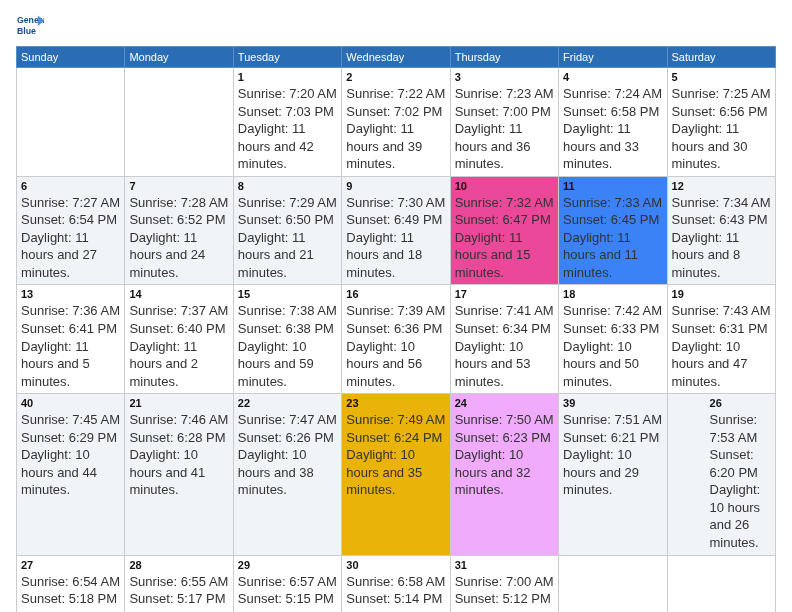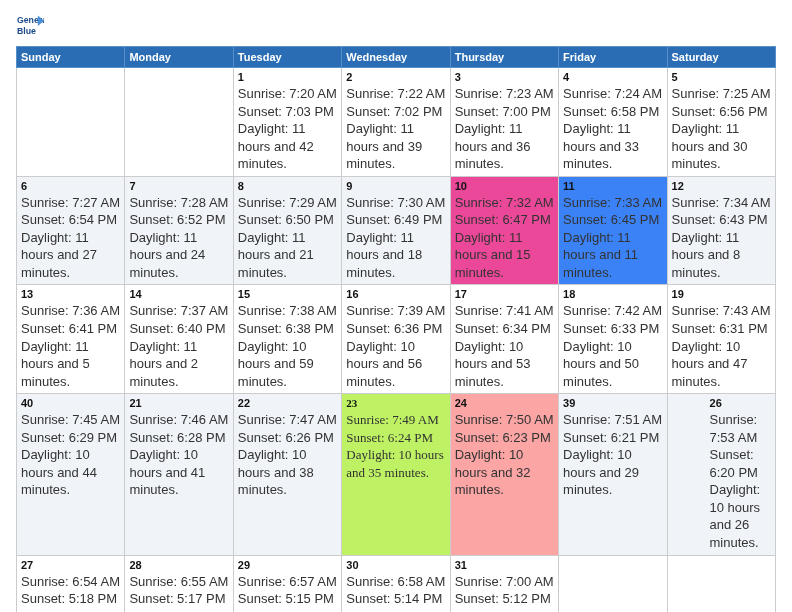--- a/index.html
+++ b/index.html
@@ -49,21 +49,21 @@
       flex: 1;
       border: 1px solid #ccc;
       border-collapse: collapse;
       width: 100%;
       table-layout: fixed;
     }
     .calendar th {
       background: #2a6db5;
       color: #fff;
       font-size: 11px;
-      font-weight: bold;
+      font-weight: normal;
       padding: 4px 4px;
       text-align: left;
       border: 1px solid #5590c8;
     }
     .calendar td {
       border: 1px solid #ccc;
       vertical-align: top;
       padding: 3px 4px;
       font-size: 9.5px;
       color: #333;
@@ -213,25 +213,25 @@
             <div class="day-info">Sunrise: 7:45 AM<br>Sunset: 6:29 PM<br>Daylight: 10 hours and 44 minutes.</div>
           </td>
           <td style="background: rgb(240, 244, 248);">
             <span class="day-num">21</span>
             <div class="day-info">Sunrise: 7:46 AM<br>Sunset: 6:28 PM<br>Daylight: 10 hours and 41 minutes.</div>
           </td>
           <td style="background: rgb(240, 244, 248);">
             <span class="day-num">22</span>
             <div class="day-info">Sunrise: 7:47 AM<br>Sunset: 6:26 PM<br>Daylight: 10 hours and 38 minutes.</div>
           </td>
-          <td style="background: #bef264; font-family: Liberation Serif, serif;">
+          <td style="background: #eab308;">
             <span class="day-num">23</span>
             <div class="day-info">Sunrise: 7:49 AM<br>Sunset: 6:24 PM<br>Daylight: 10 hours and 35 minutes.</div>
           </td>
-          <td style="background: #fca5a5;">
+          <td style="background: #f0abfc;">
             <span class="day-num">24</span>
             <div class="day-info">Sunrise: 7:50 AM<br>Sunset: 6:23 PM<br>Daylight: 10 hours and 32 minutes.</div>
           </td>
           <td style="background: rgb(240, 244, 248);">
             <span class="day-num">39</span>
             <div class="day-info">Sunrise: 7:51 AM<br>Sunset: 6:21 PM<br>Daylight: 10 hours and 29 minutes.</div>
           </td>
           <td style="background: rgb(240, 244, 248); padding-left: 42px;">
             <span class="day-num">26</span>
             <div class="day-info">Sunrise: 7:53 AM<br>Sunset: 6:20 PM<br>Daylight: 10 hours and 26 minutes.</div>

